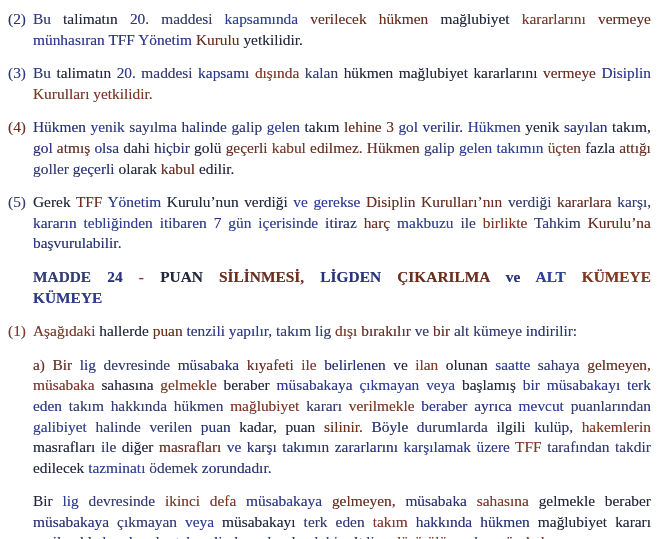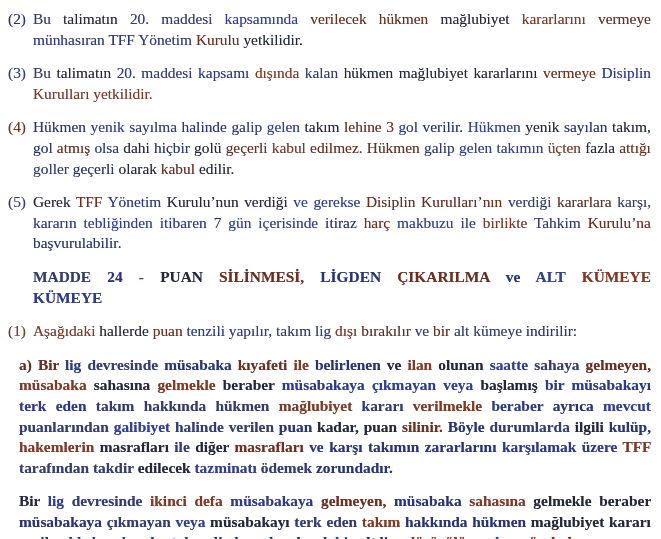--- a/index.html
+++ b/index.html
@@ -35,22 +35,21 @@
   .heading .hline1 {
     display: block;
     text-align: justify;
     text-align-last: justify;
   }
   .heading .hline2 {
     display: block;
     text-align: left;
   }
   .subpara {
-    margin: 0 0 13px 11px;
-    font-weight: bold;
+    margin: 0 0 13px 25px;
   }
 </style>
 </head>
 <body>
 
 <div class="page">
 
   <div class="para">
     <span class="marker"><span style="color: rgb(39, 51, 123);">(2)</span></span>
     <span class="ptext"><span style="color: rgb(51, 61, 115);">Bu</span> <span style="color: rgb(35, 40, 58);">talimatın</span> <span style="color: rgb(43, 58, 142);">20.</span> <span style="color: rgb(51, 61, 115);">maddesi</span> <span style="color: rgb(46, 63, 154);">kapsamında</span> <span style="color: rgb(110, 46, 26);">verilecek</span> <span style="color: rgb(110, 46, 26);">hükmen</span> <span style="color: rgb(35, 40, 58);">mağlubiyet</span> <span style="color: rgb(131, 56, 31);">kararlarını</span> <span style="color: rgb(110, 46, 26);">vermeye</span> <span style="color: rgb(43, 58, 142);">münhasıran</span> <span style="color: rgb(39, 51, 123);">TFF</span> <span style="color: rgb(43, 58, 142);">Yönetim</span> <span style="color: rgb(110, 46, 26);">Kurulu</span> <span style="color: rgb(35, 40, 58);">yetkilidir.</span></span>

